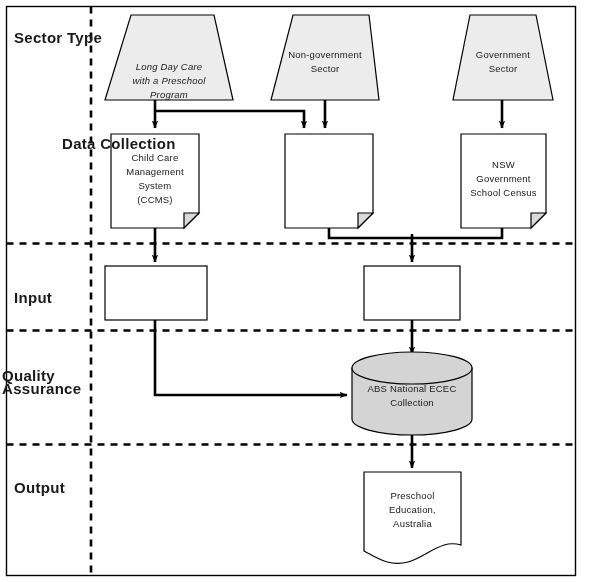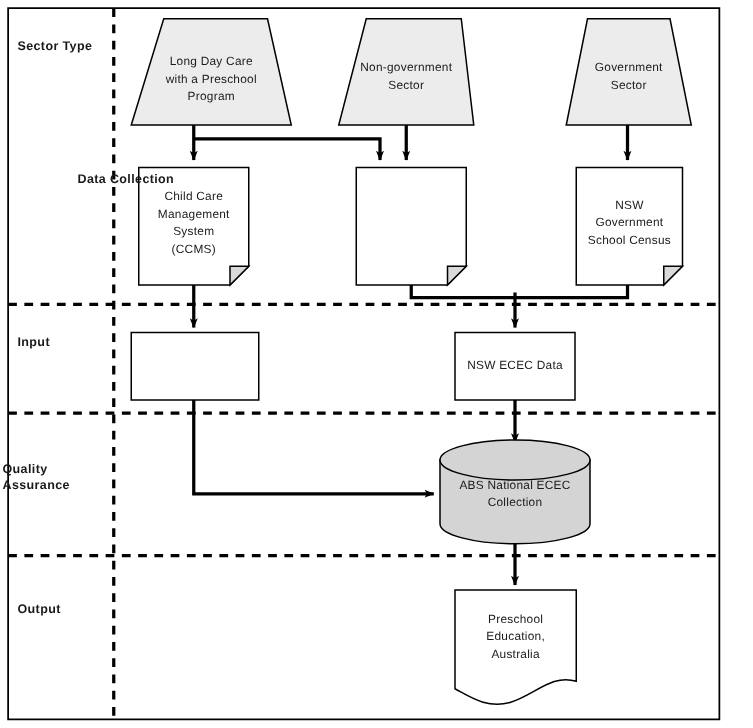--- a/index.html
+++ b/index.html
@@ -19,21 +19,21 @@
   }
   #flow-svg {
     position: absolute;
     left: 0;
     top: 0;
     width: 602px;
     height: 582px;
   }
   .lane-label {
     position: absolute;
-    font-size: 10px;
+    font-size: 15px;
     font-weight: bold;
     color: #1a1a1a;
     letter-spacing: 0.3px;
     line-height: 13px;
     white-space: pre-line;
   }
   .node-label {
     position: absolute;
     font-size: 9.5px;
     color: #1a1a1a;
@@ -127,42 +127,41 @@
 
     <g>
       <path d="M 364 472 L 461 472 L 461 545
                C 441 539 428 556 408 562
                C 390 567 377 558 364 551 Z" fill="#ffffff" stroke="#000000" stroke-width="1.2"></path>
     </g>
   </svg>
 
   <div class="lane-label" style="left:14px; top:31px;">Sector Type</div>
   <div class="lane-label" style="left:14px; top:137px;padding-left:48px;">Data Collection</div>
-  <div class="lane-label" style="left:14px; top:268px;">Input</div>
+  <div class="lane-label" style="left:14px; top:291px;">Input</div>
   <div class="lane-label" style="left:2px; top:369px;">Quality
 Assurance</div>
   <div class="lane-label" style="left:14px; top:481px;">Output</div>
 
-  <div class="node-label" style="left:105px; top:33px; width:128px; height:62px;">Long Day Care
+  <div class="node-label" style="left:105px; top:50px; width:128px; height:62px;font-style:italic;">Long Day Care
 with a Preschool
 Program</div>
   <div class="node-label" style="left:271px; top:38px; width:108px; height:48px;">Non-government
 Sector</div>
   <div class="node-label" style="left:453px; top:38px; width:100px; height:48px;">Government
 Sector</div>
 
   <div class="node-label" style="left:111px; top:148px; width:88px; height:62px;">Child Care
 Management
 System
 (CCMS)</div>
   <div class="node-label" style="left:461px; top:150px; width:85px; height:58px;">NSW
 Government
 School Census</div>
 
-  <div class="node-label" style="left:364px; top:266px; width:96px; height:54px;">NSW ECEC Data</div>
 
   <div class="node-label" style="left:348px; top:376px; width:128px; height:40px;">ABS National ECEC
 Collection</div>
 
   <div class="node-label" style="left:364px; top:483px; width:97px; height:54px;text-align:center;">Preschool
 Education,
 Australia</div>
 
 </div>
 

